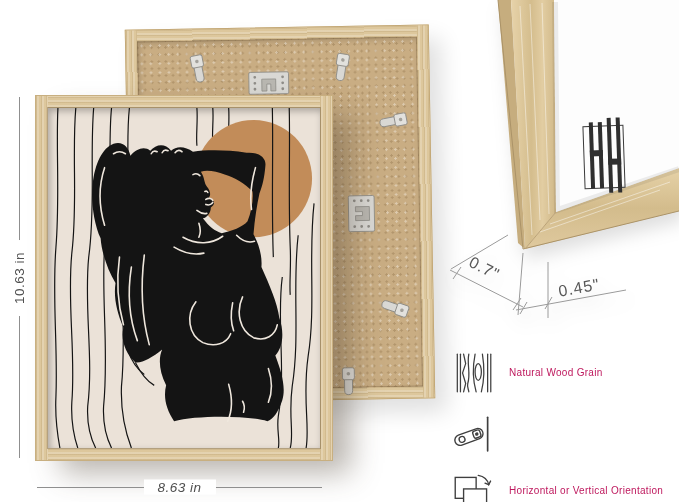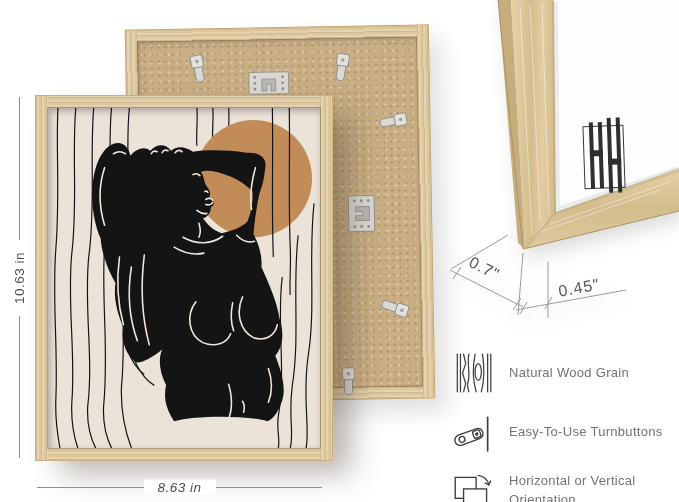--- a/index.html
+++ b/index.html
@@ -60,21 +60,21 @@
   .art svg{display:block;width:100%;height:100%;}
   .art .innershadow{position:absolute;inset:0;box-shadow:inset 2px 3px 7px rgba(0,0,0,.28);pointer-events:none;}
   
   .corner-svg{position:absolute;left:430px;top:0;width:249px;height:330px;z-index:2;filter:drop-shadow(5px 9px 9px rgba(0,0,0,.13));}
   .corner-svg text{font-family:"Liberation Sans","DejaVu Sans",sans-serif;fill:#575757;letter-spacing:1px;}
   
   .features{position:absolute;left:450px;top:350px;width:228px;z-index:4;display:flex;flex-direction:column;gap:13px;}
   .feature-row{display:flex;align-items:center;gap:13px;}
   .feature-icon{width:46px;height:46px;flex:0 0 46px;}
   .feature-icon svg{width:100%;height:100%;display:block;}
-  .feature-label{font-size:13px;color:#737373;letter-spacing:.3px;line-height:1.45;max-width:158px;}
+  .feature-label{font-size:10px;color:#be185d;letter-spacing:.3px;line-height:1.45;max-width:158px;}
 </style>
 </head>
 <body>
 
 <div class="stage">
 
   <div class="back-frame">
     <div class="side grain-h s-top"></div>
     <div class="side grain-h s-bottom"></div>
     <div class="side grain-v s-left"></div>
@@ -328,21 +328,20 @@
         <svg viewBox="0 0 44 44" fill="none" stroke="#3f3f3f" stroke-width="1.3" stroke-linecap="round">
           <path d="M36,8 V40" stroke-width="1.6"></path>
           <g transform="rotate(-20 20 26)">
             <rect x="4" y="21" width="28" height="10" rx="5"></rect>
             <circle cx="11" cy="26" r="2.8"></circle>
             <rect x="22.5" y="22.5" width="7" height="7" rx="2"></rect>
             <circle cx="26" cy="26" r="1" fill="#3f3f3f"></circle>
           </g>
         </svg>
       </div>
-      <div class="feature-label">Easy-To-Use Turnbuttons</div>
     </div>
 
     <div class="feature-row">
       <div class="feature-icon">
         <svg viewBox="0 0 44 44" fill="none" stroke="#3f3f3f" stroke-width="1.3" stroke-linecap="round">
           <rect x="5" y="9" width="20" height="20" fill="#ffffff"></rect>
           <rect x="13" y="20" width="22" height="17" fill="#ffffff"></rect>
           <path d="M27,7 C33,8 36,11 37,16"></path>
           <path d="M37,16 L33.5,14.5"></path>
             <path d="M37,16 L38.8,12.5"></path>

